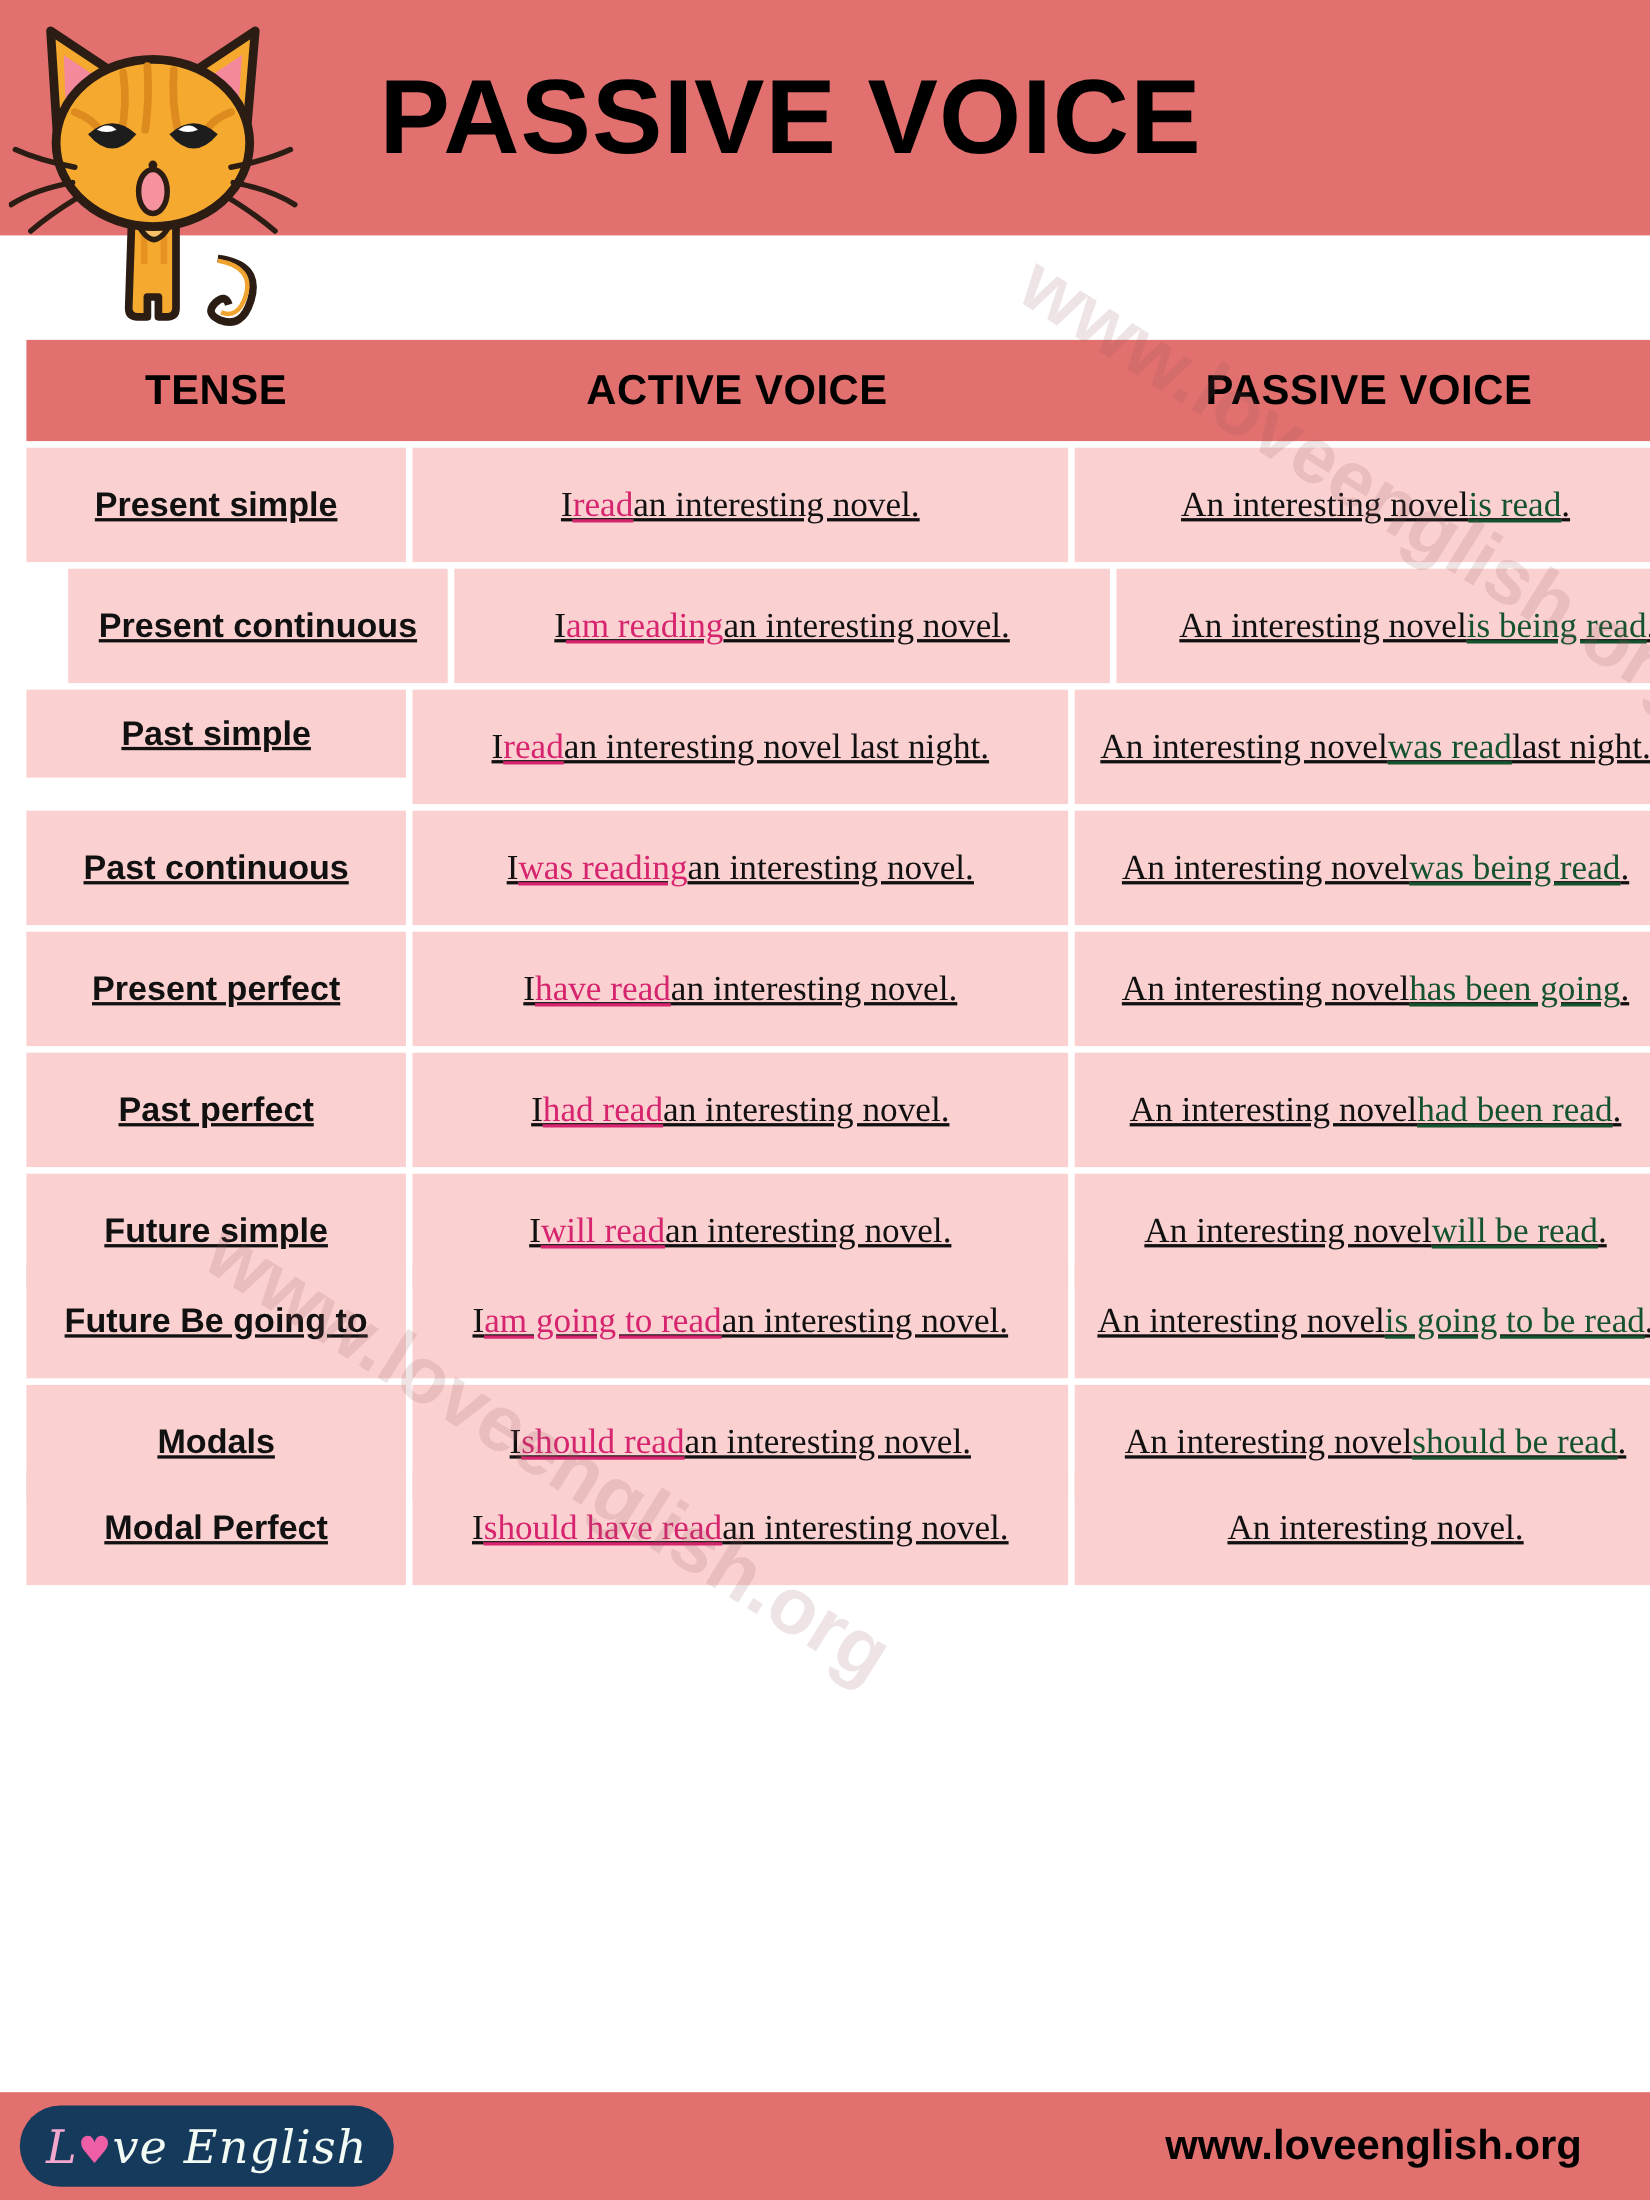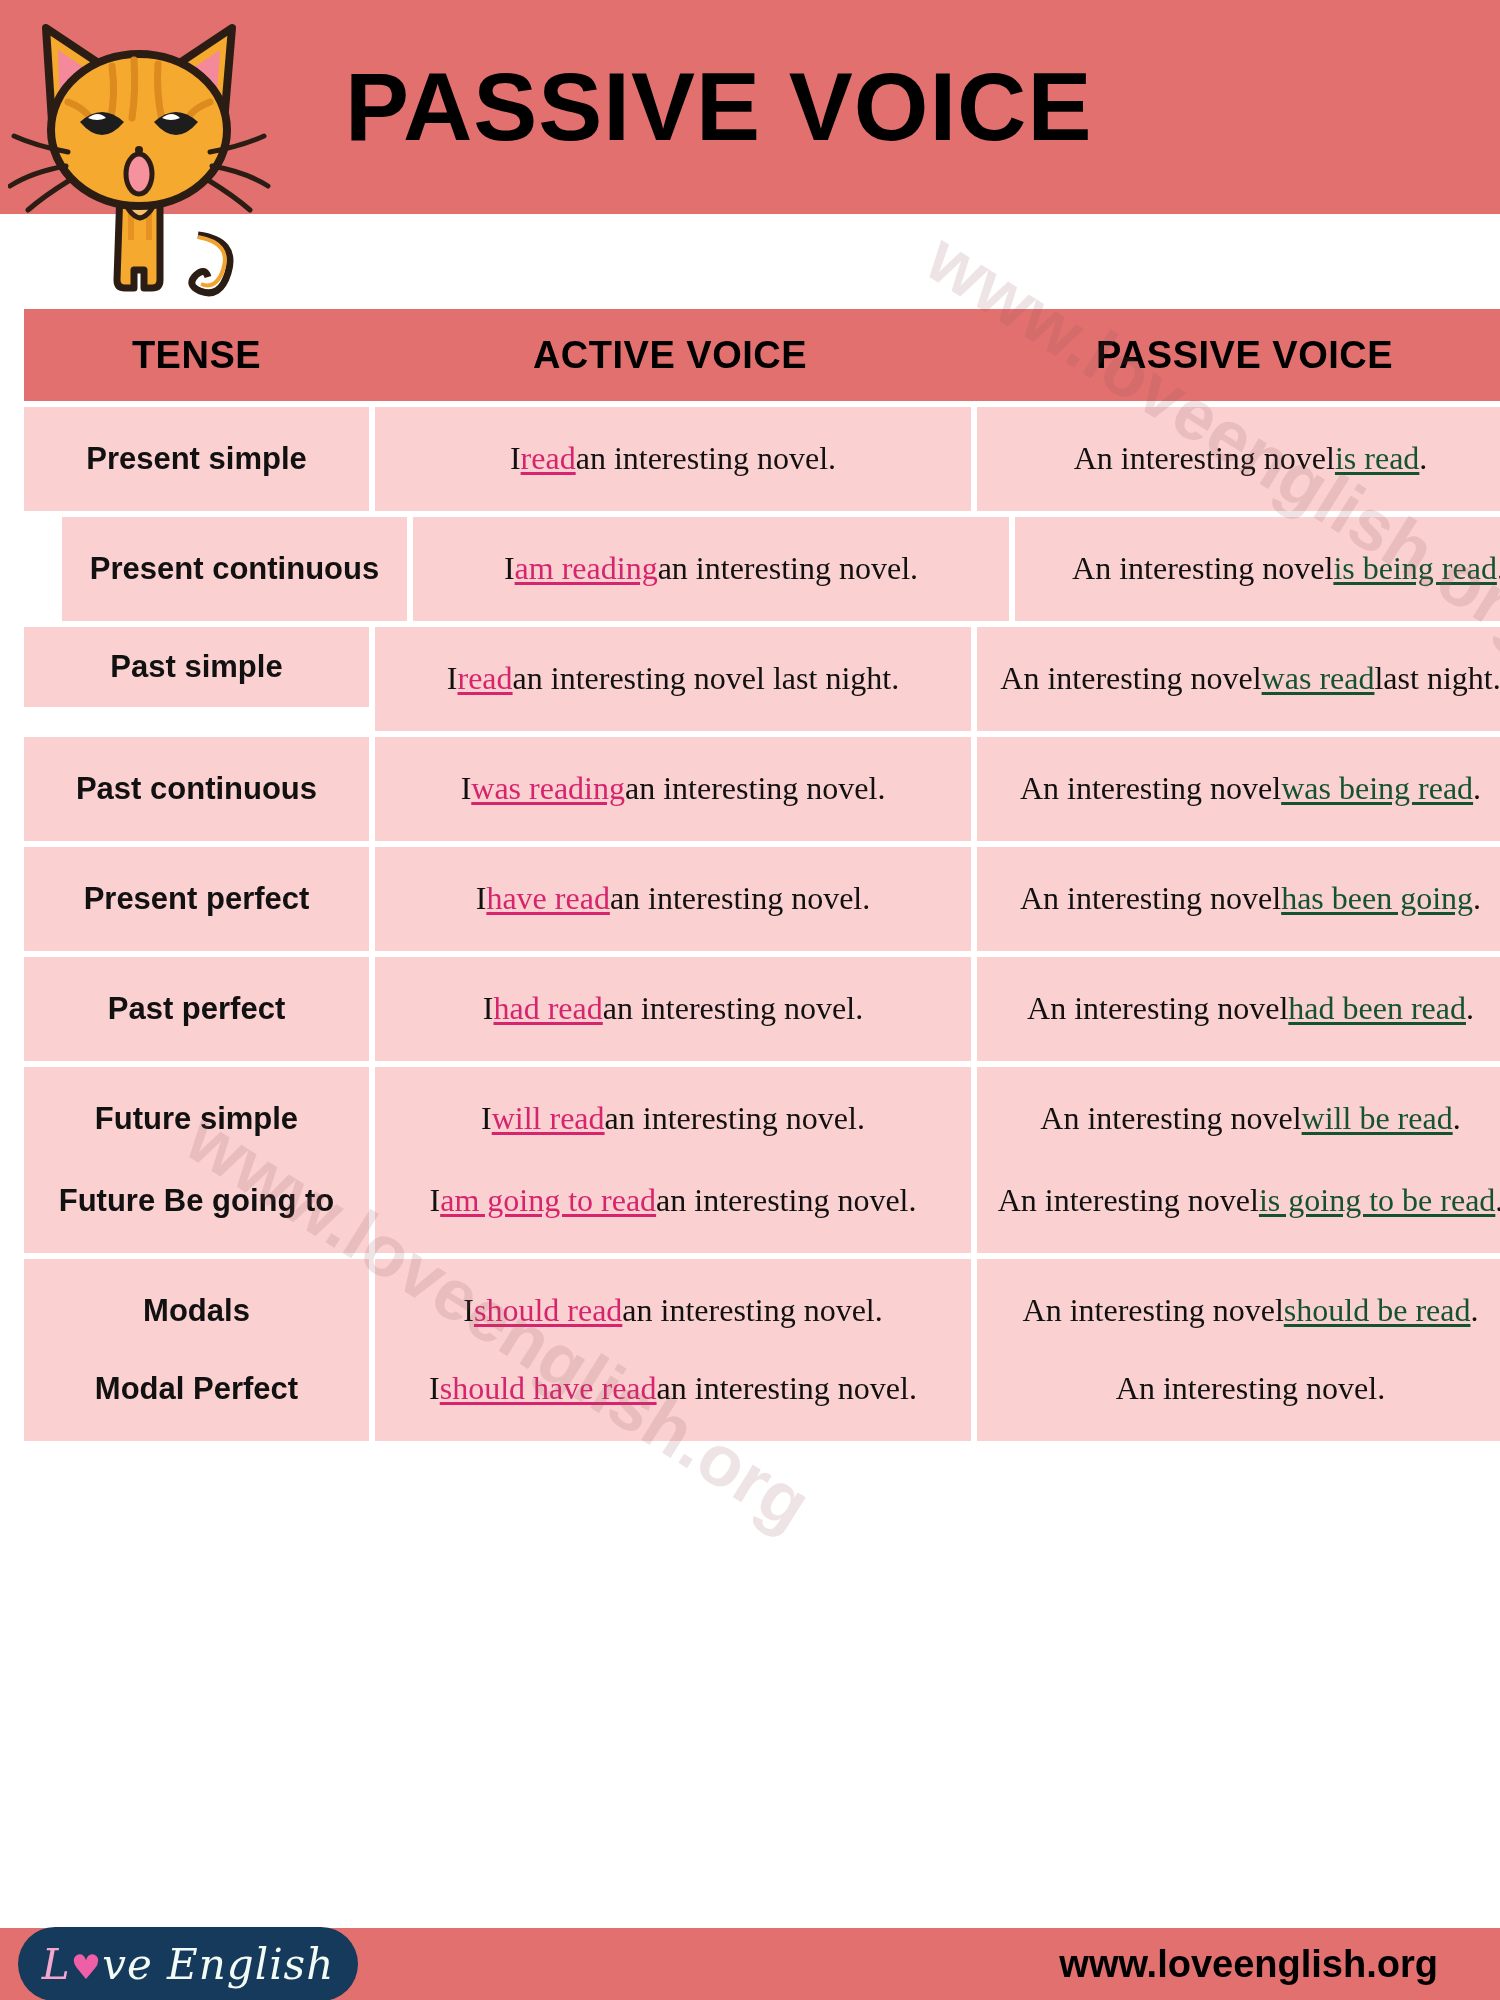--- a/index.html
+++ b/index.html
@@ -75,20 +75,21 @@
   .c-passive{width:547px;flex:none;}
 
   .trow .cell{
     background:#fad0d0;
     display:flex;
     align-items:center;
     justify-content:center;
     text-align:center;
     padding:6px 12px;
     box-sizing:border-box;
+    text-decoration:underline;
   }
   .trow .c-tense{
     width:345px;
     font-size:31px;
     font-weight:bold;
     color:#111;
     line-height:1.22;
   }
   .trow .c-active{
     width:596px;
@@ -104,21 +105,21 @@
     line-height:1.30;
     font-family:"Liberation Serif", serif;
   }
   .hl-a{color:#d6246e;text-decoration:underline;text-underline-offset:3px;}
   .hl-p{color:#14532d;text-decoration:underline;text-underline-offset:3px;}
 
   
   .footer{
     position:absolute;
     left:0;bottom:0;
-    width:1500px;height:72px;
+    width:1500px;height:98px;
     background:#e2706f;
     display:flex;align-items:center;
   }
   .logo{
     margin-left:18px;
     width:340px;height:74px;
     background:#163a5c;
     border-radius:38px;
     display:flex;align-items:center;justify-content:center;
   }

